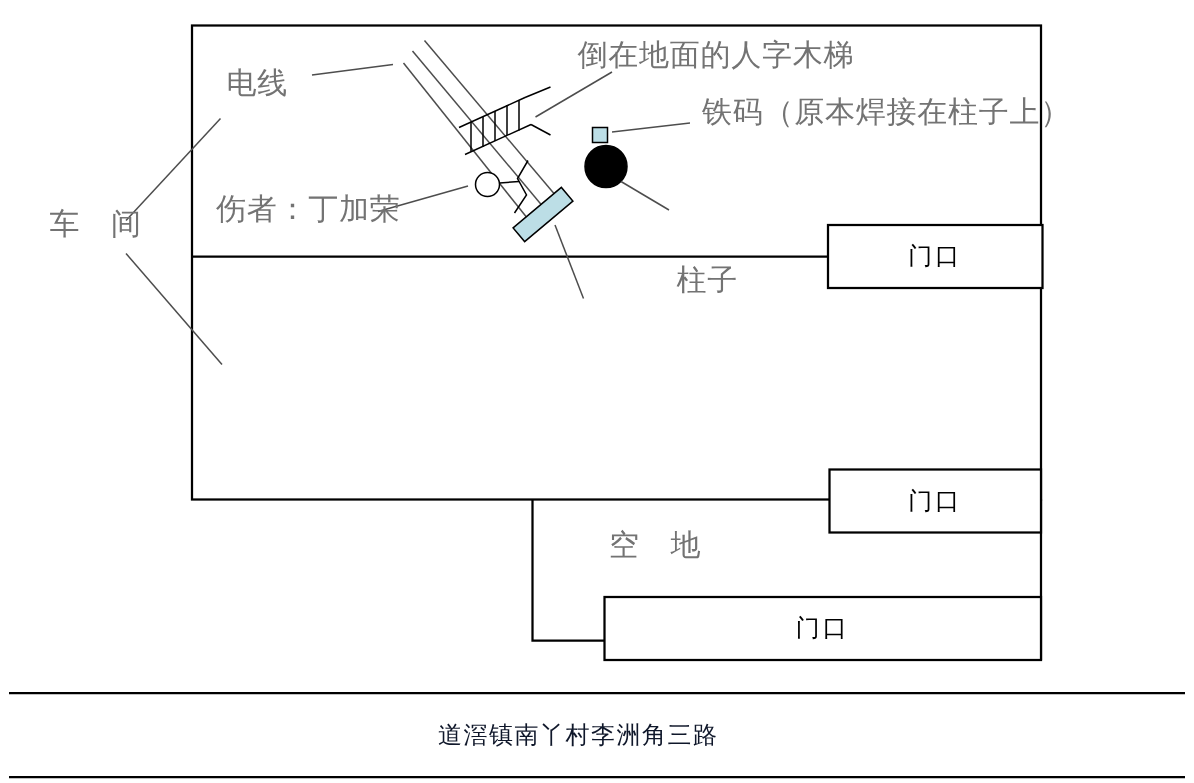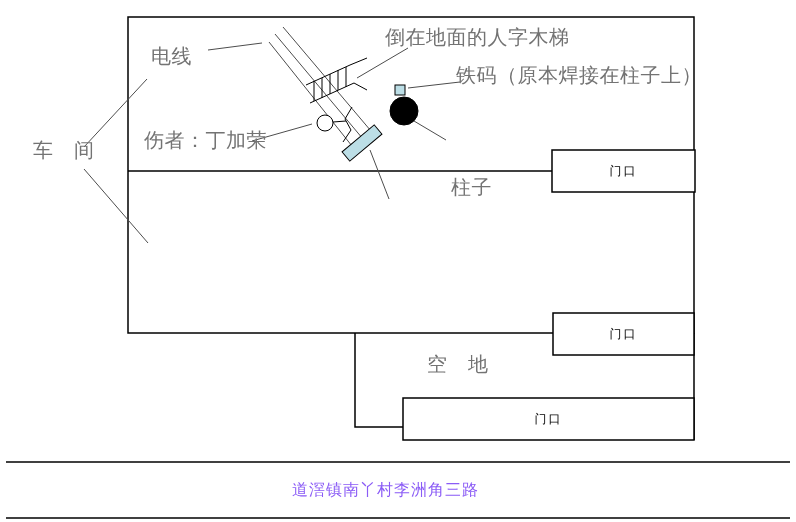--- a/index.html
+++ b/index.html
@@ -17,28 +17,28 @@
     color:#737373;
     white-space:nowrap;
     line-height:1;
     letter-spacing:0.5px;
   }
   .door-label{
     position:absolute;
     display:flex;
     align-items:center;
     justify-content:center;
-    font-size:12px;
+    font-size:16px;
     color:#000000;
     letter-spacing:2px;
   }
   .road-label{
     position:absolute;
     font-size:16px;
-    color:#8b5cf6;
+    color:#0f172a;
     white-space:nowrap;
     letter-spacing:1px;
   }
 </style>
 </head>
 <body>
 
 <div id="scene">
 
   <svg id="diagram-svg" viewBox="0 0 796 522" xmlns="http://www.w3.org/2000/svg">
@@ -98,28 +98,28 @@
     <rect x="341" y="137" width="42" height="12" transform="rotate(-40 362 143)" stroke="#000000" stroke-width="1" fill="#bcdee6"></rect>
     <line x1="370" y1="150" x2="389" y2="199" stroke="#4d4d4d" stroke-width="1"></line>
   </svg>
 
   <div class="label" style="left:33px;top:140px;">车　间</div>
 
   <div class="label" style="left:151px;top:46px;">电线</div>
 
   <div class="label" style="left:385px;top:27px;">倒在地面的人字木梯</div>
 
-  <div class="label" style="left:456px;top:65px;text-align:right;">铁码（原本焊接在柱子上）</div>
+  <div class="label" style="left:468px;top:65px;text-align:right;">铁码（原本焊接在柱子上）</div>
 
   <div class="label" style="left:144px;top:130px;">伤者：丁加荣</div>
 
   <div class="label" style="left:451px;top:133px;margin-top:44px;">柱子</div>
 
 
-  <div class="label" style="left:427px;top:354px;">空　地</div>
+  <div class="label" style="left:406px;top:354px;">空　地</div>
 
   <div class="door-label" style="left:552px;top:150px;width:143px;height:42px;">门口</div>
 
   <div class="door-label" style="left:553px;top:313px;width:141px;height:42px;">门口</div>
 
   <div class="door-label" style="left:403px;top:398px;width:291px;height:42px;">门口</div>
 
   <div class="road-label" style="left:292px;top:480px;">道滘镇南丫村李洲角三路</div>
 
 </div>

